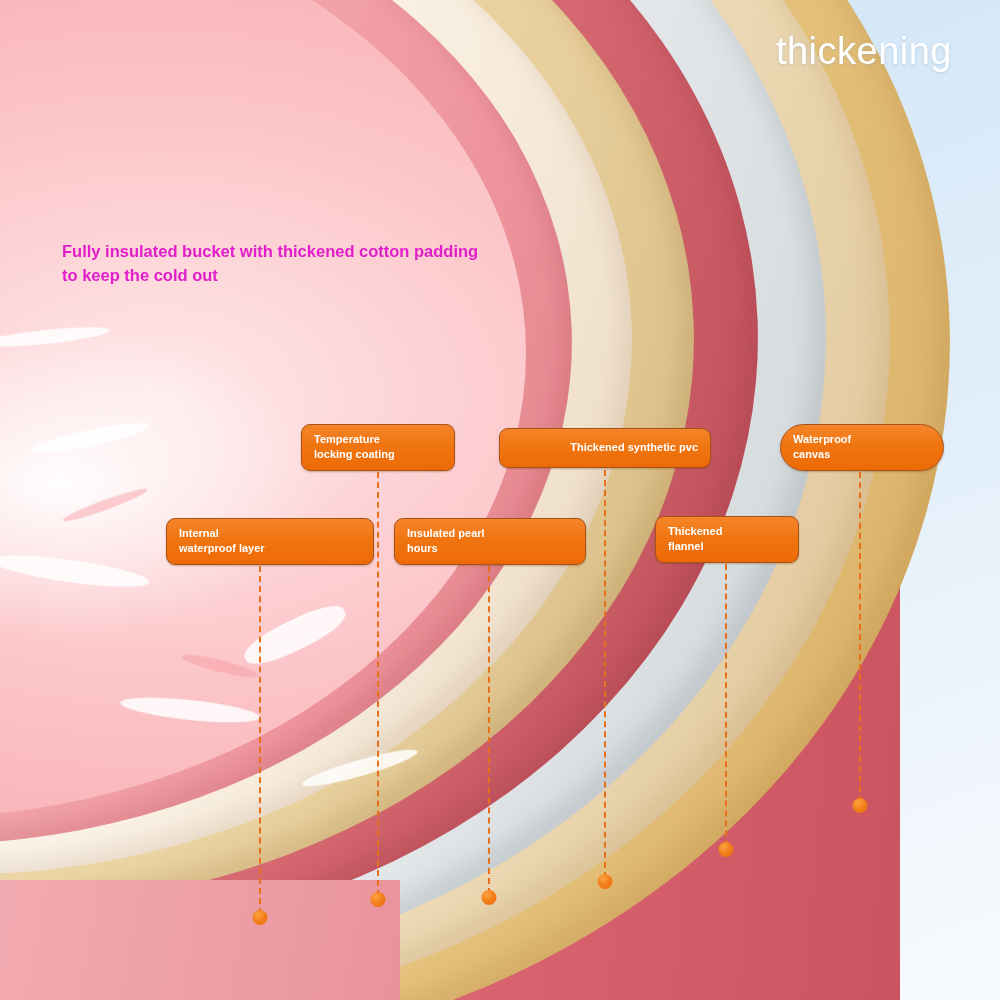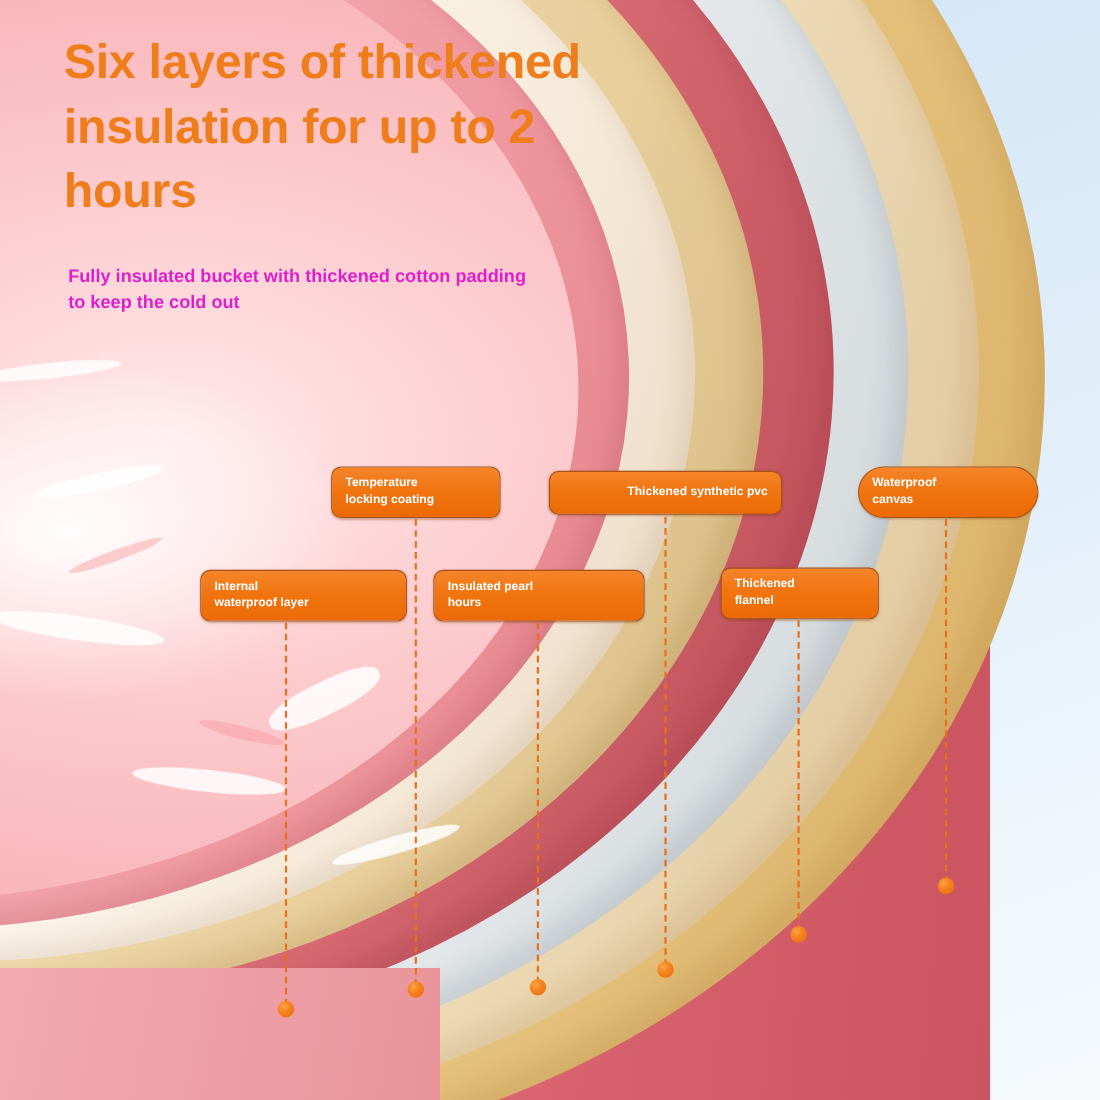--- a/index.html
+++ b/index.html
@@ -130,25 +130,25 @@
     <div class="icestreak" style="left:120px;top:700px;width:140px;height:20px;transform:rotate(6deg);"></div>
     <div class="icestreak" style="left:240px;top:620px;width:110px;height:30px;border-radius:44%;transform:rotate(-26deg);"></div>
     <div class="icestreak d" style="left:180px;top:660px;width:80px;height:12px;transform:rotate(14deg);"></div>
     <div class="icestreak" style="left:-20px;top:330px;width:130px;height:14px;transform:rotate(-6deg);"></div>
     <div class="icestreak" style="left:300px;top:760px;width:120px;height:16px;transform:rotate(-16deg);"></div>
 
     <div class="wall" style="left:-660px;top:880px;width:1060px;height:260px;border-radius:0;
                 background:linear-gradient(100deg,#f9cdd0 0%,#f3aeb3 55%,#e89299 100%);"></div>
   </div>
 
-  <div id="headline">Six layers of thickened insulation for up to 2 hours</div>
+  <div id="thickening">thickening</div>
   <div id="subtitle">Fully insulated bucket with thickened cotton padding to keep the cold out</div>
 
   <div class="callout">
-    <div class="badge" style="left:166px;top:518px;width:188px;margin-left:16px;">
+    <div class="badge" style="left:166px;top:518px;width:208px;">
       <div>Internal</div>
       <div>waterproof layer</div>
     </div>
     <div class="leader" style="left:259px;top:566px;height:348px;"></div>
     <div class="dot" style="left:260px;top:910px;"></div>
   </div>
 
   <div class="callout">
     <div class="badge" style="left:301px;top:424px;width:154px;">
       <div>Temperature</div>

